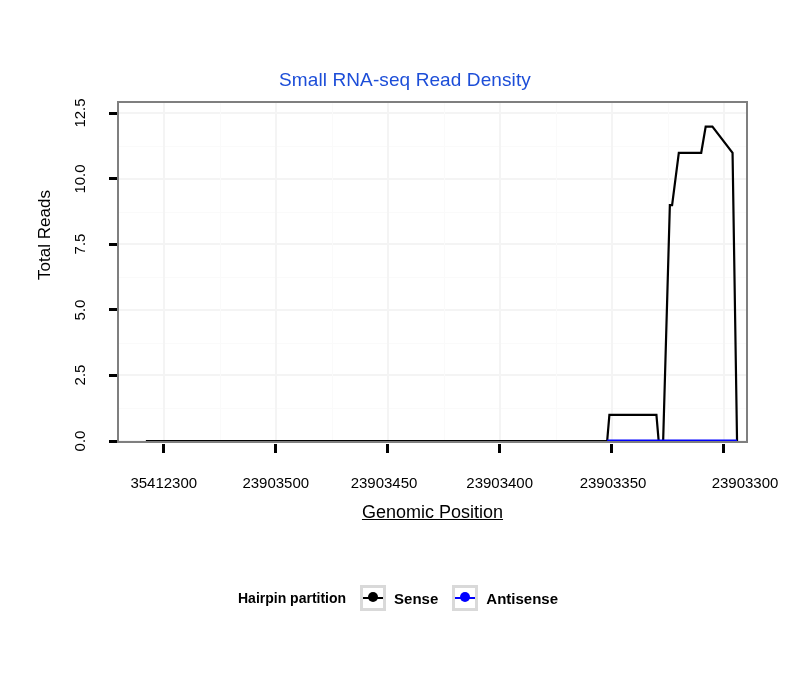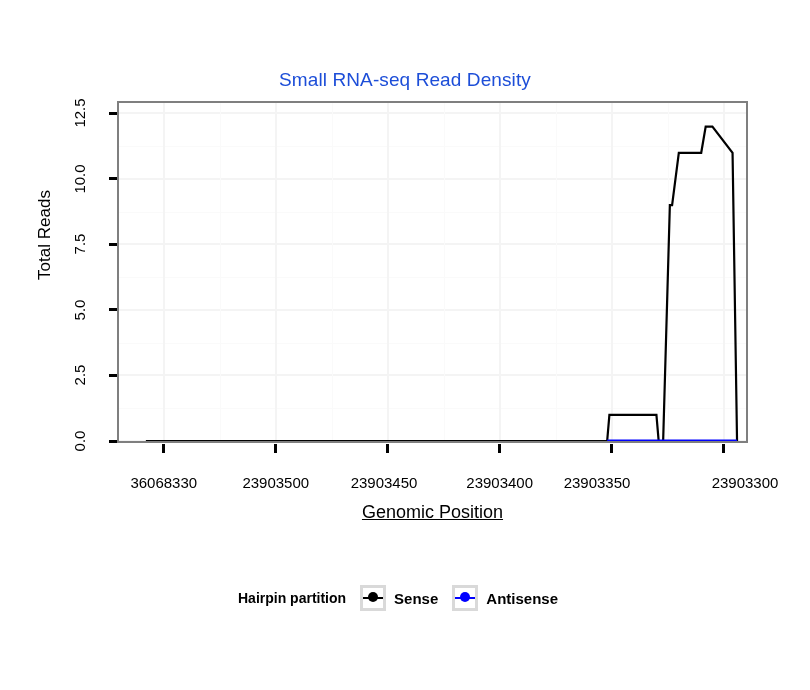--- a/index.html
+++ b/index.html
@@ -238,29 +238,29 @@
       <div class="y-tick-label" style="left: 57px; top: 367.496px;">2.5</div>
       <div class="y-tick-mark" style="top: 308.492px;"></div>
       <div class="y-tick-label" style="left: 57px; top: 301.992px;">5.0</div>
       <div class="y-tick-mark" style="top: 242.988px;"></div>
       <div class="y-tick-label" style="left: 57px; top: 236.488px;">7.5</div>
       <div class="y-tick-mark" style="top: 177.484px;"></div>
       <div class="y-tick-label" style="left: 57px; top: 170.984px;">10.0</div>
       <div class="y-tick-mark" style="top: 111.981px;"></div>
       <div class="y-tick-label" style="left: 57px; top: 105.481px;">12.5</div>
       <div class="x-tick-mark" style="left: 162.286px;"></div>
-      <div class="x-tick-label" style="left: 108.786px;">36068330</div>
+      <div class="x-tick-label" style="left: 108.786px;">35412300</div>
       <div class="x-tick-mark" style="left: 274.25px;"></div>
       <div class="x-tick-label" style="left: 220.75px;">23903500</div>
       <div class="x-tick-mark" style="left: 386.214px;"></div>
       <div class="x-tick-label" style="left: 329px;">23903450</div>
       <div class="x-tick-mark" style="left: 498.179px;"></div>
       <div class="x-tick-label" style="left: 444.679px;">23903400</div>
       <div class="x-tick-mark" style="left: 610.143px;"></div>
-      <div class="x-tick-label" style="left: 542px;">23903350</div>
+      <div class="x-tick-label" style="left: 558px;">23903350</div>
       <div class="x-tick-mark" style="left: 722.107px;"></div>
       <div class="x-tick-label" style="left: 690px; text-align: center;">23903300</div>
     </div>
 
   <div id="legend">
     <div id="legend-title">Hairpin partition</div>
     <div class="legend-entry">
       <div class="legend-key">
         <div class="key-line" style="background: rgb(0, 0, 0);"></div>
         <div class="key-point" style="background: rgb(0, 0, 0);"></div>

